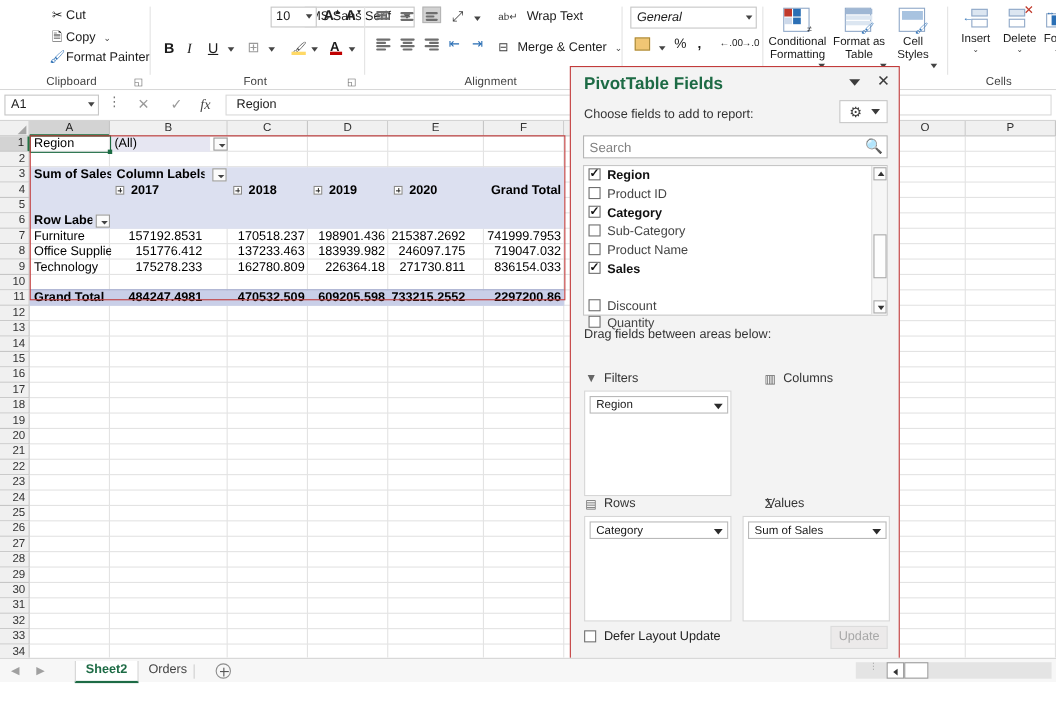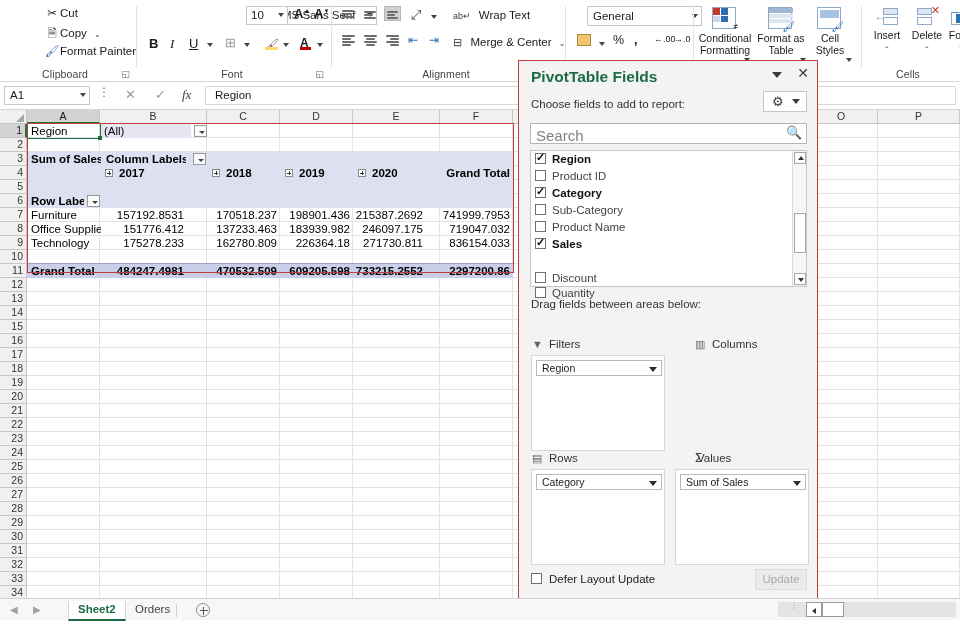--- a/index.html
+++ b/index.html
@@ -142,21 +142,21 @@
   .pvpanel { position:absolute; left:518px; top:60px; width:300px; height:540px;
      background:#f3f3f3; border:1.6px solid #c23b3b; }
   .pv-title { position:absolute; left:12px; top:7px; font-size:15.5px; color:#1d6b45; font-weight:bold;}
   .pv-min { position:absolute; right:35px; top:11px; width:0;height:0;
      border-left:5px solid transparent; border-right:5px solid transparent; border-top:6px solid #3b3b3b; cursor:pointer;}
   .pv-close { position:absolute; right:8px; top:5px; font-size:14px; color:#3b3b3b; cursor:pointer; line-height:14px;}
   .pv-sub { position:absolute; left:12px; top:37px; font-size:11.5px; color:#333;}
   .pv-gear { position:absolute; right:10px; top:30px; width:44px; height:21px;
      border:1px solid #c6c6c6; background:#fff; cursor:pointer;}
   .pv-search { position:absolute; left:11px; top:62px; right:10px; height:21px;
-     border:1px solid #b5b5b5; background:#fff; font-size:15px; color:#808080; padding:3px 24px 0 5px; cursor:text;}
+     border:1px solid #b5b5b5; background:#fff; font-size:12px; color:#808080; padding:3px 24px 0 5px; cursor:text;}
   .pv-searchico { position:absolute; right:14px; top:64px; font-size:13px; color:#2b5797; cursor:pointer;}
 
   .pv-fieldlist { position:absolute; left:11px; top:89px; right:10px; height:137px;
      background:#fff; border:1px solid #c6c6c6; }
   .fld { position:absolute; left:4px; height:17px; font-size:11.5px; color:#444; cursor:pointer; white-space:nowrap;}
   .fld.on { color:#111; font-weight:bold; }
   .cbx { display:inline-block; width:11px; height:11px; border:1px solid #6f6f6f; background:#fff;
      vertical-align:-1px; margin-right:6px; position:relative;}
   .cbx.ck:after{ content:"✓"; position:absolute; left:0px; top:-3px; font-size:11px; color:#111; }
   .sbar { position:absolute; right:0; top:0; width:14px; bottom:0; background:#f6f6f6; border-left:1px solid #dcdcdc;}
@@ -308,21 +308,21 @@
         <span style="font-size:11px;color:#3b3b3b;">⊟</span>
         <span style="margin-left:5px;">Merge &amp; Center</span>
         <span style="font-size:8px;color:#444;margin-left:4px;">⌄</span>
       </div>
 
       <div class="rgroup-label" style="left:0;width:228px;">Alignment</div>
     </div>
     <div class="rgroup-sep" style="left:565px;"></div>
 
     <div class="rgroup" style="left:566px;width:125px;">
-      <div class="numbox" style="left:21px;">
+      <div class="numbox" style="left:7px;font-style:italic;">
         <span>General</span>
         <span class="cbcaret" style="top:7px;"></span>
       </div>
       <div class="nbtn" style="left:11px;top:34px;">
         <span style="display:inline-block;width:14px;height:12px;background:#f0c674;border:1px solid #a98b3e;"></span>
       </div>
       <div class="minicaret" style="left:33px;top:42px;"></div>
       <div class="nbtn" style="left:47px;top:33px;">%</div>
       <div class="nbtn" style="left:68px;top:33px;font-weight:bold;">,</div>
       <div class="nbtn" style="left:88px;top:34px;font-size:9px;">←.00</div>

